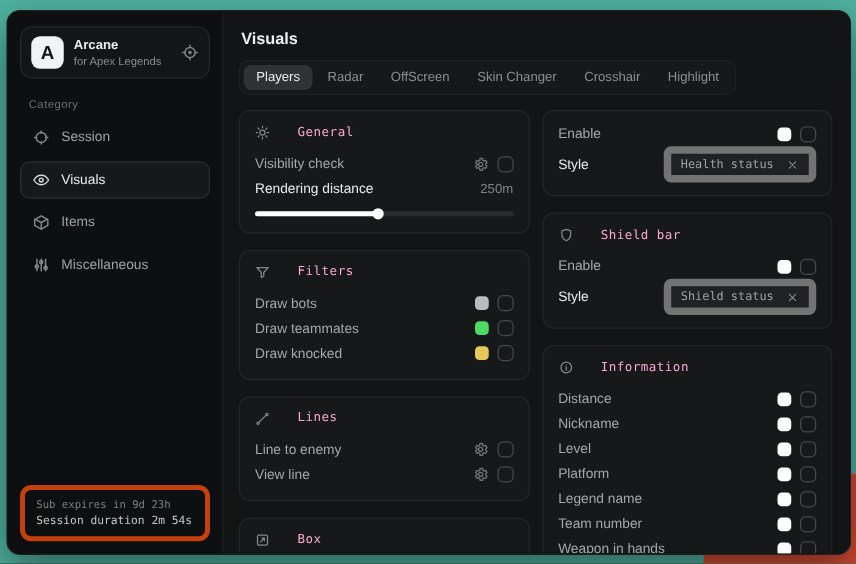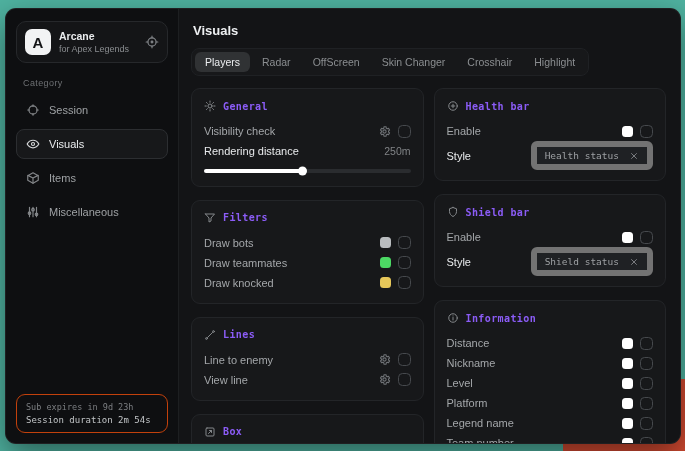--- a/index.html
+++ b/index.html
@@ -31,39 +31,39 @@
   .hdr-target { width:14px; height:14px; color:#83868A; margin-left:auto; }
 
   .category { margin:15px 7px 7px; font-size:9px; color:#6D7073; letter-spacing:0.4px; }
   .nav { display:flex; flex-direction:column; gap:4px; }
   .nav-item { display:flex; align-items:center; gap:9px; padding:7px 9px; border-radius:8px;
               border:1px solid transparent; color:#9EA1A4; font-size:11px; cursor:default; }
   .nav-item .icon { width:14px; height:14px; color:#84878A; }
   .nav-item.active { border-color:#2C2E31; background:#17181A; color:#E9EBED; }
   .nav-item.active .icon { color:#D6D8DA; }
 
-  .footer-card { margin-top:auto; border:1px solid #c2410c; border-radius:9px; padding:7px 9px;
+  .footer-card { margin-top:auto; border:4px solid #c2410c; border-radius:9px; padding:7px 9px;
                  display:flex; flex-direction:column; gap:3px; }
   .mono { font-family:"DejaVu Sans Mono", monospace; }
   .foot-sub { font-size:8.5px; color:#7C7F82; }
   .foot-session { font-size:9px; color:#C3C6C8; }
 
   
   .main { flex:1; padding:12px 14px 0 12px; display:flex; flex-direction:column; overflow:hidden; }
   .page-title { font-size:13px; font-weight:700; color:#EDEFF1; margin:2px 0 10px 2px; }
   .tabs { display:inline-flex; gap:2px; background:#17181A; border:1px solid #1F2124; border-radius:8px;
           padding:3px; width:max-content; margin-bottom:12px; }
   .tab { padding:4px 10px; font-size:10.5px; color:#8B8E91; border-radius:6px; cursor:default; }
   .tab.active { background:#303234; color:#ECEEF0; }
 
   .columns { display:flex; gap:10px; flex:1; overflow:hidden; }
   .col { flex:1; display:flex; flex-direction:column; gap:13px; }
 
   .panel { background:#17181A; border:1px solid #232528; border-radius:9px; padding:8px 12px 10px; }
-  .panel-head { display:flex; align-items:center; gap:7px; color:#8b5cf6; margin-bottom:6px; min-height:18px;font-weight:bold; }
+  .panel-head { display:flex; align-items:center; gap:22px; color:#f9a8d4; margin-bottom:6px; min-height:18px; }
   .panel-head .icon { width:12px; height:12px; color:#85888B; }
   .panel-title { font-family:"DejaVu Sans Mono", monospace; font-size:10px; letter-spacing:0.4px; }
 
   .row { display:flex; align-items:center; justify-content:space-between; min-height:20px; }
   .row-label { font-size:11px; color:#A4A7AA; }
   .row-label.bright { color:#E8EAEC; font-weight:400; }
   .controls { display:flex; align-items:center; gap:7px; }
   .checkbox { width:13px; height:13px; border:1.6px solid #46494D; border-radius:4.5px; }
   .swatch { width:11px; height:11px; border-radius:3.5px; }
   .mini-gear { width:13px; height:13px; color:#6F7276; }
@@ -278,29 +278,20 @@
               </span>
               <span class="panel-title">Box</span>
             </div>
 
           </section>
         </div>
 
         <div class="col">
 
           <section class="panel">
-            <div class="panel-head">
-              <span class="icon">
-                <svg viewBox="0 0 24 24">
-                    <circle cx="12" cy="12" r="8.5"></circle>
-                    <path d="M12 8.5v7M8.5 12h7"></path>
-                  </svg>
-              </span>
-              <span class="panel-title">Health bar</span>
-            </div>
             <div class="row">
               <span class="row-label">Enable</span>
               <span class="controls">
                 <span class="swatch" style="background: rgb(255, 255, 255);"></span>
                 <span class="checkbox"></span>
               </span>
             </div>
             <div class="row">
               <span class="row-label bright">Style</span>
               <span class="chip">

